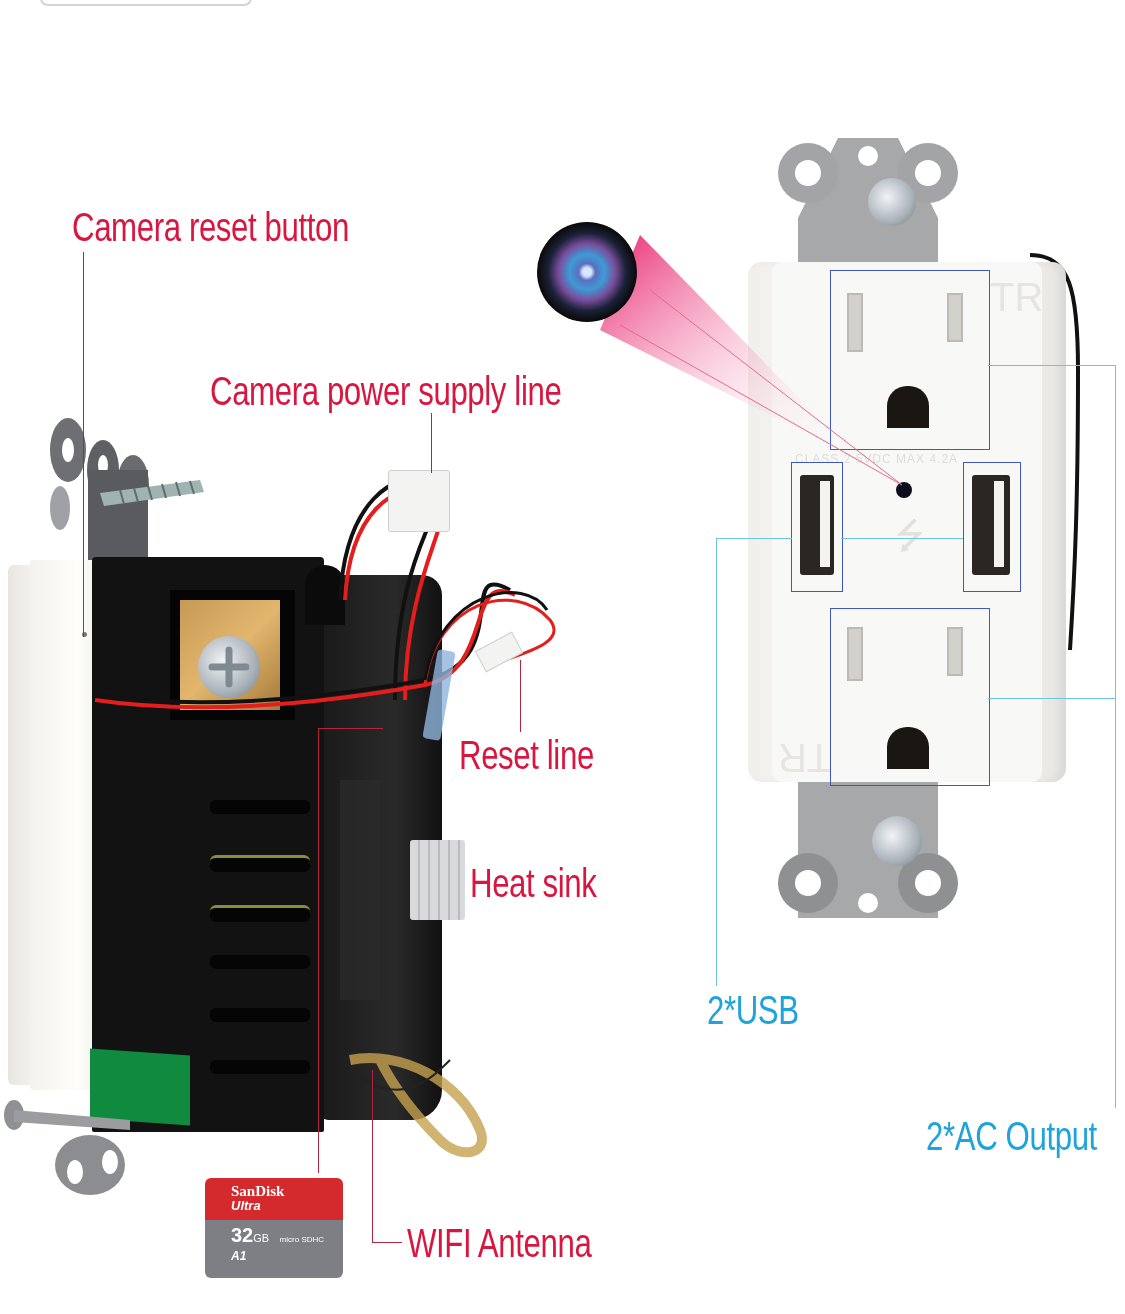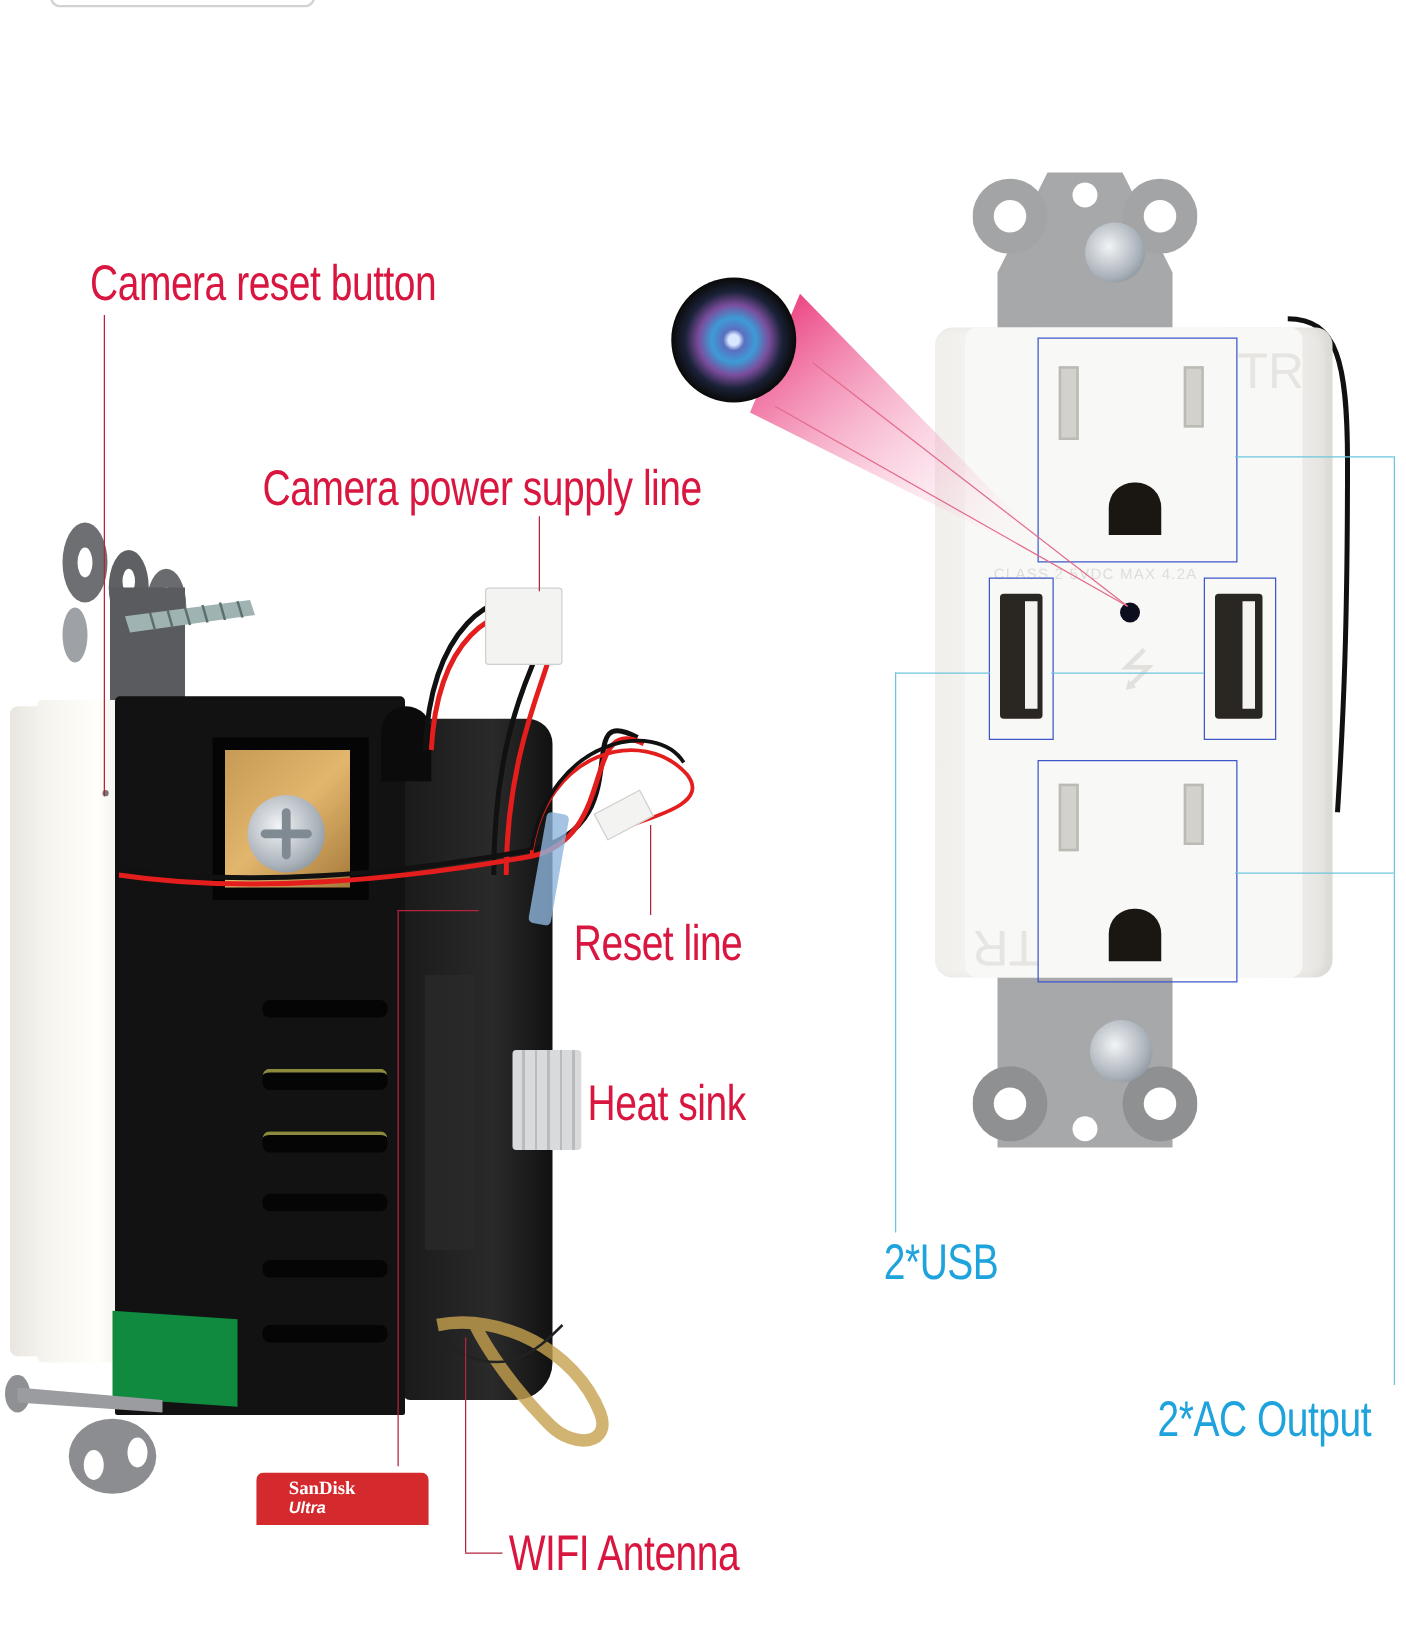--- a/index.html
+++ b/index.html
@@ -113,20 +113,25 @@
     <path d="M10 20 C60 10 120 40 140 90 C150 115 120 120 100 100 C70 70 50 40 40 20" fill="none" stroke="#c7a14f" stroke-width="10" opacity=".8"></path>
     <path d="M10 30 C60 70 90 40 110 20" fill="none" stroke="#222" stroke-width="2"></path>
   </svg>
 </div>
 
 <div class="abs sd-card">
   <div class="sd-top">
     <div style="font-family:'Liberation Serif',serif;font-size:15px;font-weight:bold;line-height:15px">SanDisk</div>
     <div style="font-size:13px;font-style:italic;font-weight:bold;line-height:13px">Ultra</div>
   </div>
+  <div class="sd-bottom">
+    <span style="font-size:20px;font-weight:bold">32</span><span style="font-size:11px">GB</span>
+    <span style="font-size:8px;margin-left:6px">micro SDHC</span>
+    <div style="font-size:12px;font-style:italic;font-weight:bold;margin-top:2px">A1</div>
+  </div>
 </div>
 
 <svg class="abs plate" viewBox="0 0 180 800">
   <polygon points="60,10 120,10 160,90 160,790 20,790 20,90" fill="#a7a8aa"></polygon>
   <circle cx="30" cy="45" r="30" fill="#a3a4a6"></circle>
     <circle cx="30" cy="45" r="13" fill="#fff"></circle>
   <circle cx="150" cy="45" r="30" fill="#a3a4a6"></circle>
     <circle cx="150" cy="45" r="13" fill="#fff"></circle>
   <circle cx="90" cy="28" r="10" fill="#fff"></circle>
   <circle cx="30" cy="755" r="30" fill="#8f9092"></circle>

